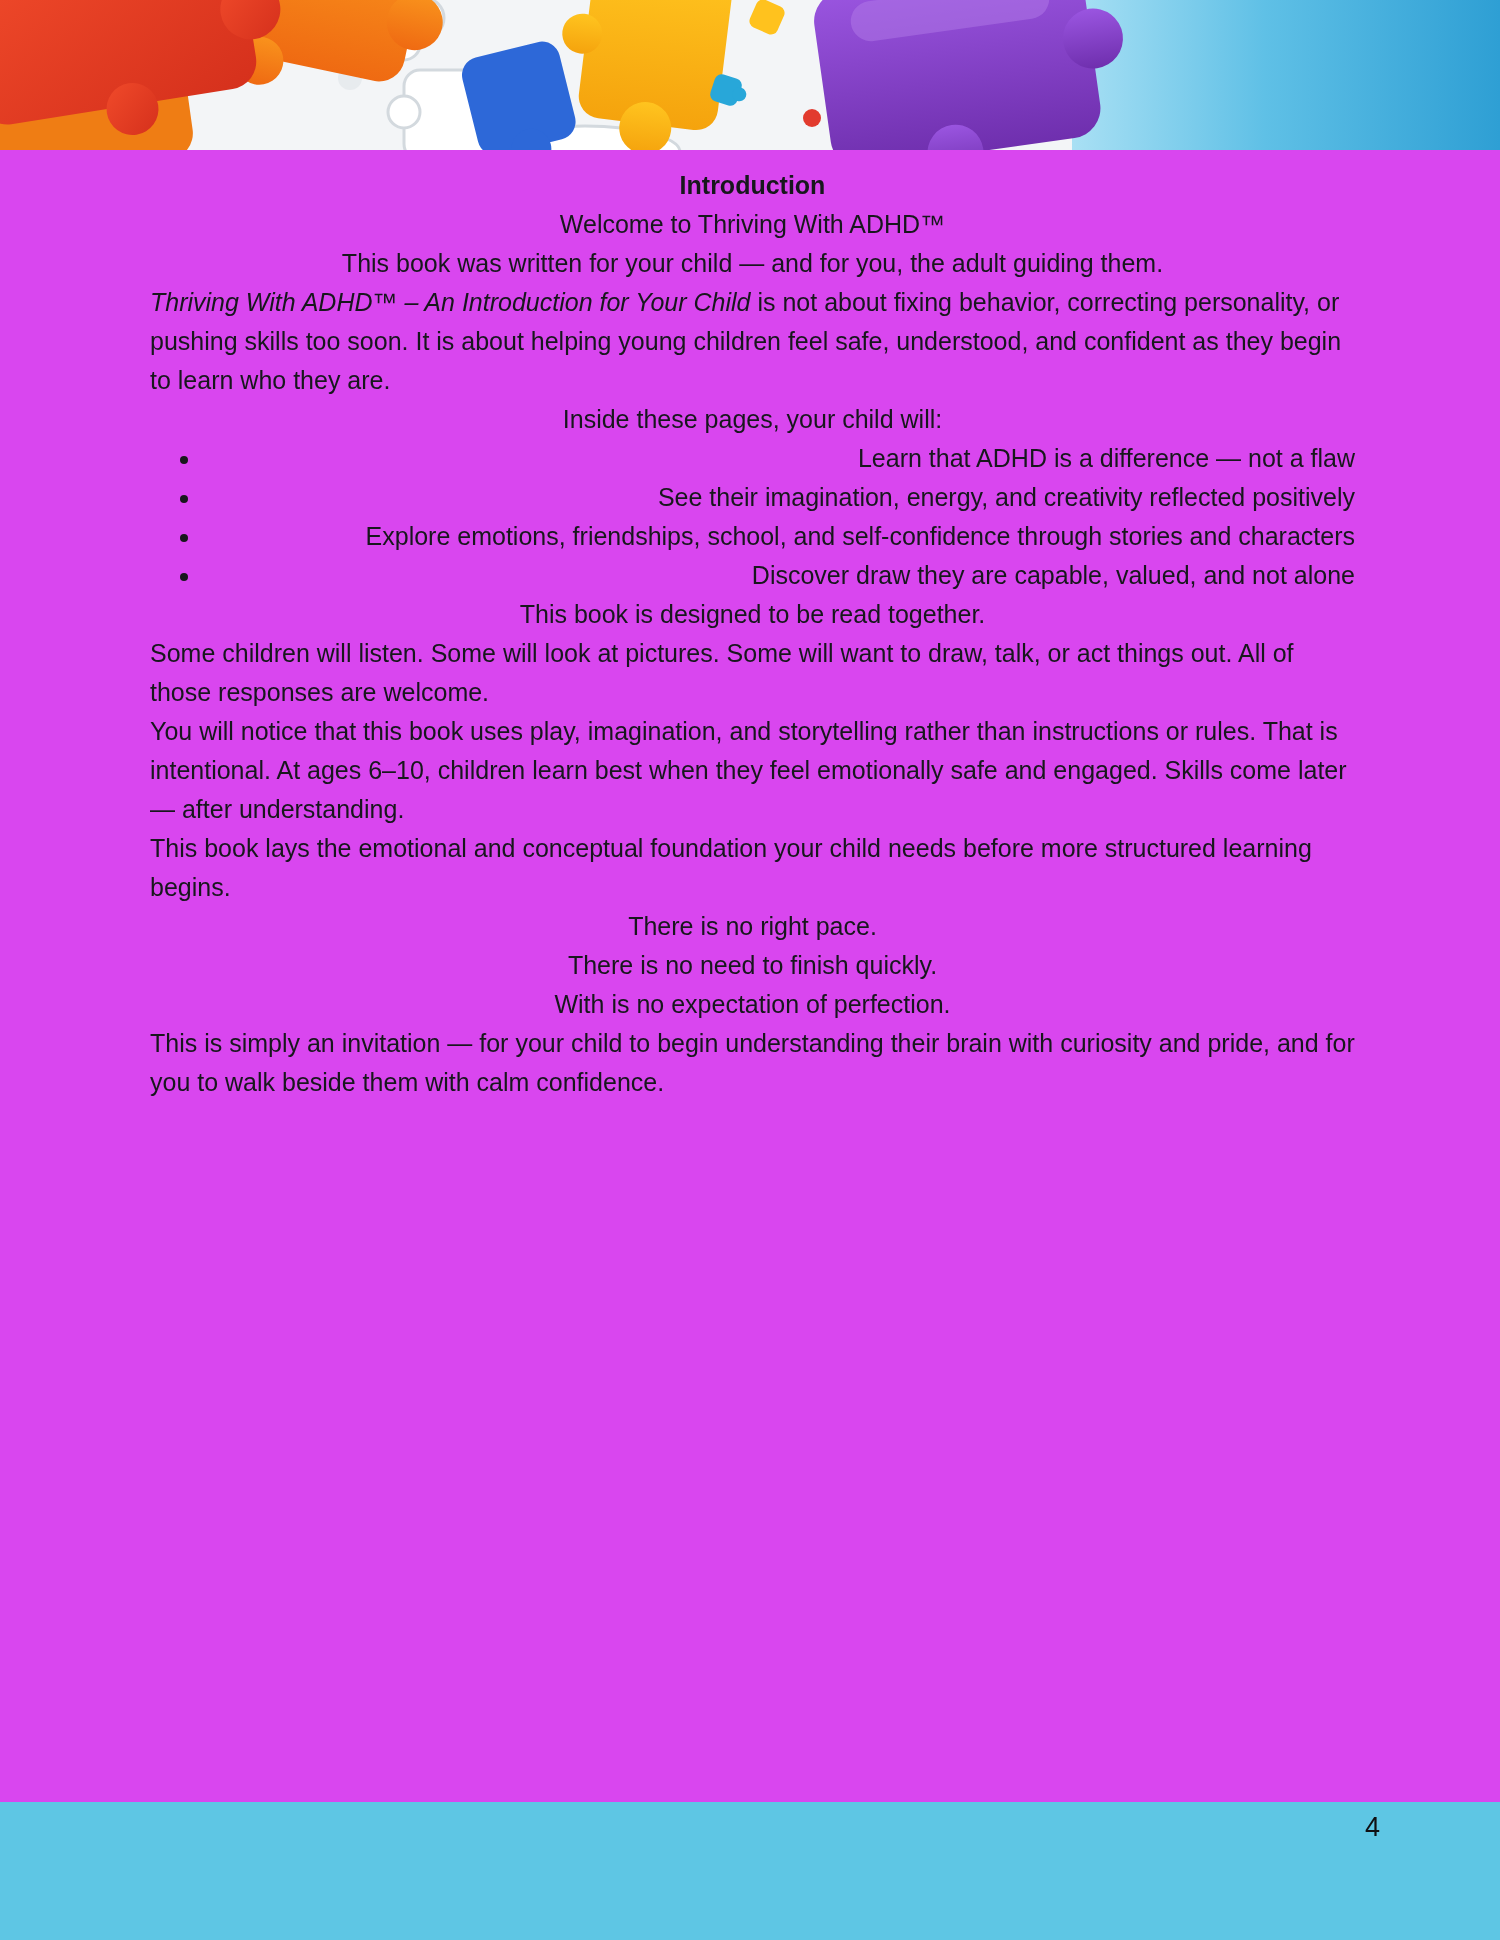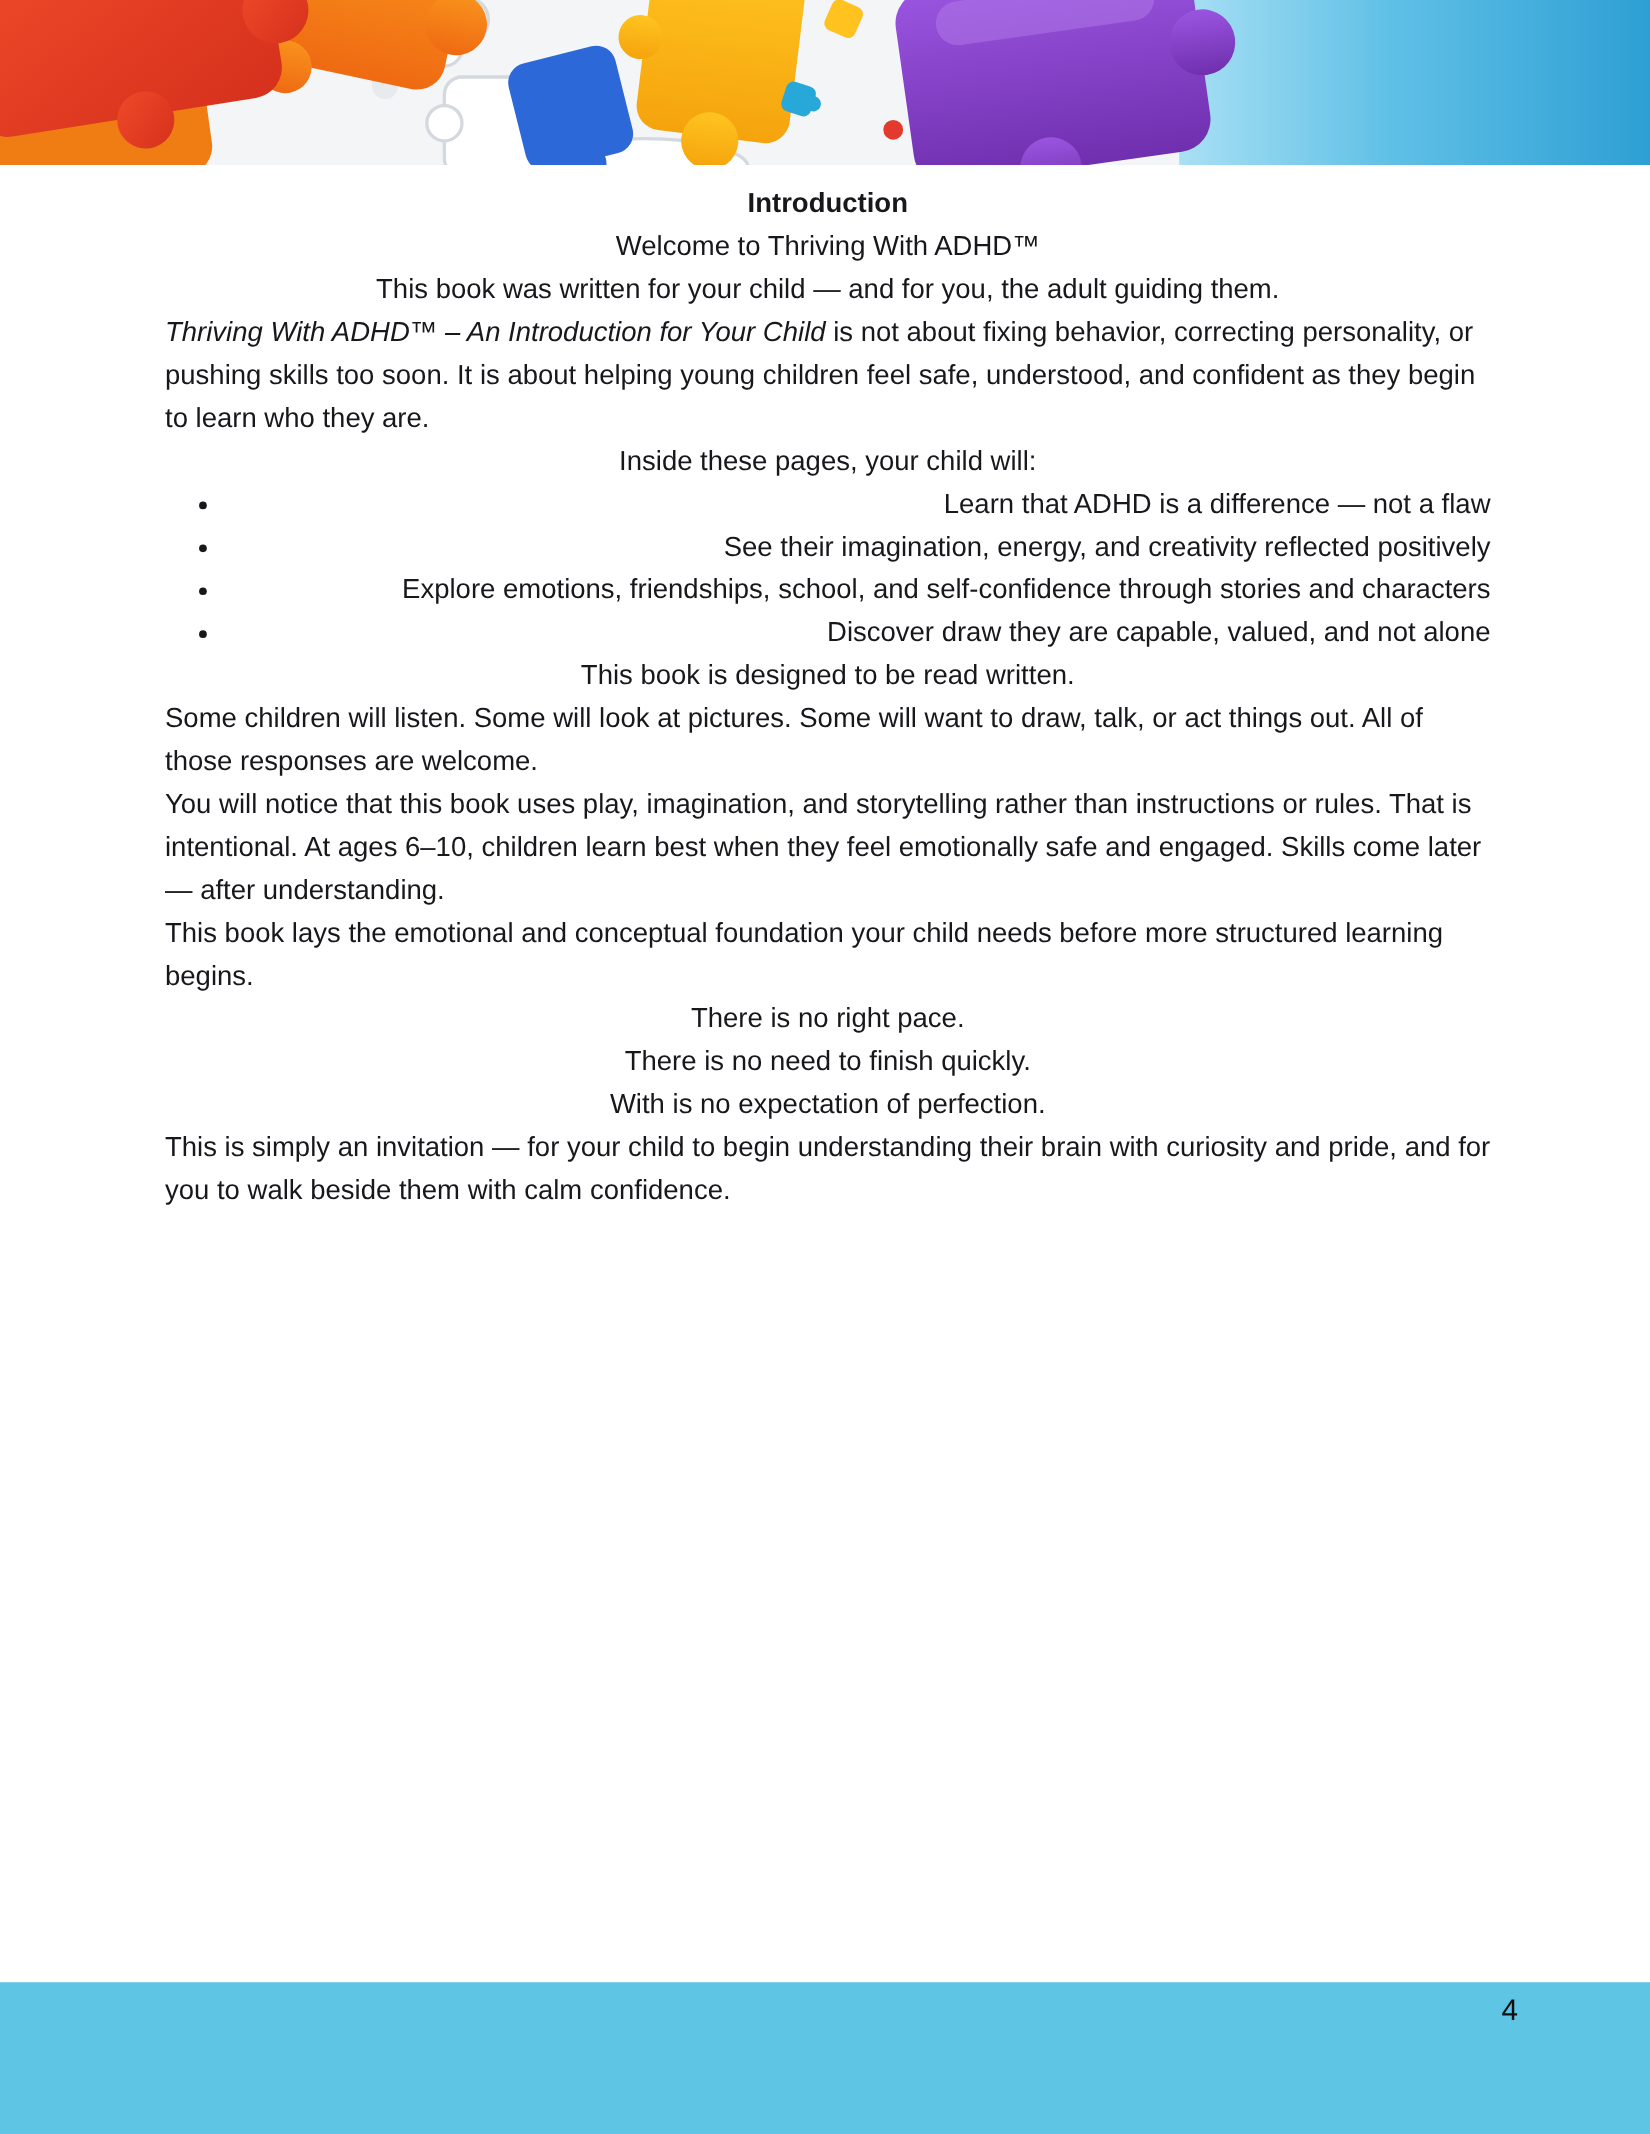--- a/index.html
+++ b/index.html
@@ -6,21 +6,21 @@
   html, body { margin: 0; padding: 0; }
   body {
     background: #e8e8e8;
     font-family: "Liberation Sans", sans-serif;
   }
   .page {
     position: relative;
     width: 1500px;
     height: 1940px;
     margin: 0 auto;
-    background: #ffffff;
+    background: #d946ef;
     color: #17171c;
     overflow: hidden;
   }
   .header-art {
     position: absolute;
     top: 0; left: 0;
     width: 1500px;
     height: 150px;
     display: block;
   }
@@ -162,21 +162,21 @@
 
     <p class="gap center">Inside these pages, your child will:</p>
 
     <ul class="bullets">
       <li>Learn that ADHD is a difference — not a flaw</li>
       <li>See their imagination, energy, and creativity reflected positively</li>
       <li>Explore emotions, friendships, school, and self-confidence through stories and characters</li>
       <li>Discover draw they are capable, valued, and not alone</li>
     </ul>
 
-    <p class="gap center">This book is designed to be read written.</p>
+    <p class="gap center">This book is designed to be read together.</p>
     <p>Some children will listen. Some will look at pictures. Some will want to draw, talk, or act things out. All of those responses are welcome.</p>
     <p>You will notice that this book uses play, imagination, and storytelling rather than instructions or rules. That is intentional. At ages 6–10, children learn best when they feel emotionally safe and engaged. Skills come later — after understanding.</p>
     <p>This book lays the emotional and conceptual foundation your child needs before more structured learning begins.</p>
 
     <p class="center">There is no right pace.</p>
     <p class="center">There is no need to finish quickly.</p>
     <p class="center">With is no expectation of perfection.</p>
 
     <p class="gap">This is simply an invitation — for your child to begin understanding their brain with curiosity and pride, and for you to walk beside them with calm confidence.</p>
 

